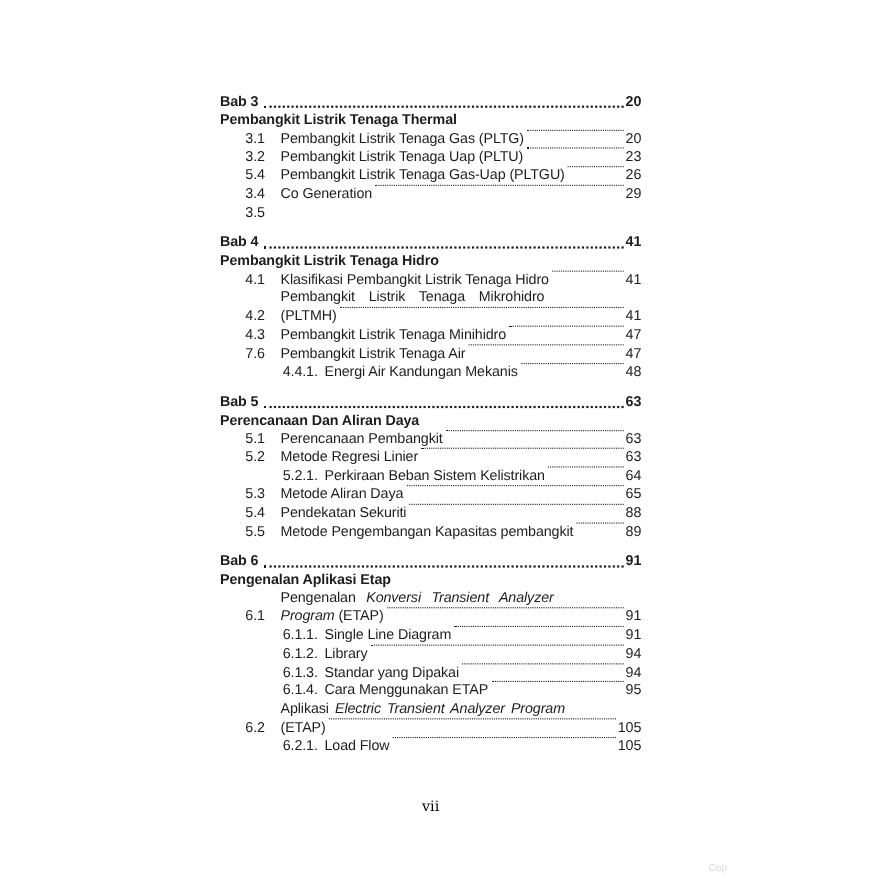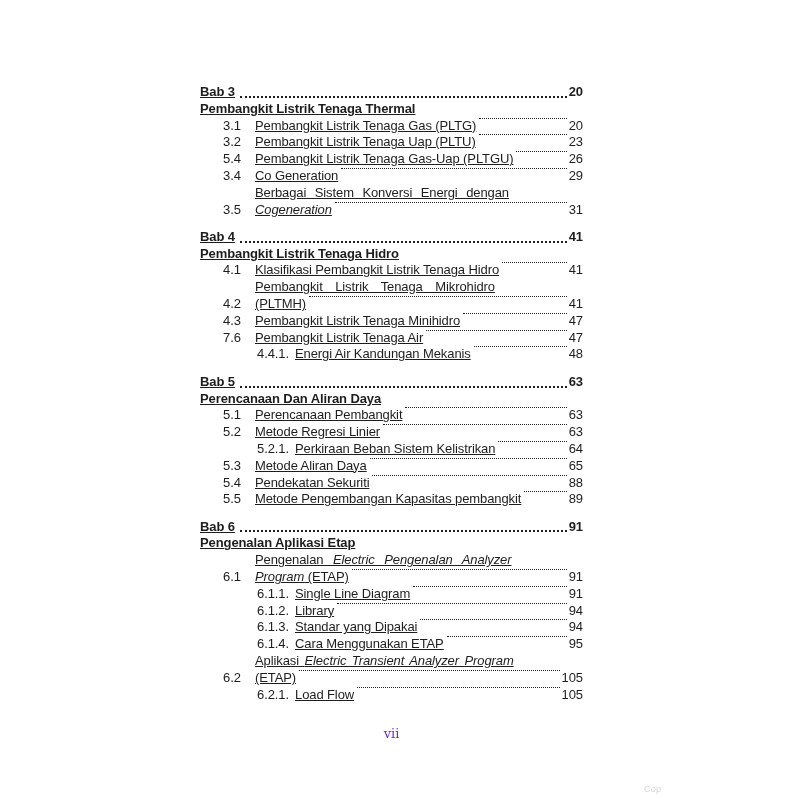--- a/index.html
+++ b/index.html
@@ -10,21 +10,21 @@
     color:#1d1d1d;
   }
   .toc {
     position:absolute; left:200px; top:84px; width:383px;
     font-size:13px; line-height:16.8px; letter-spacing:-0.1px;
   }
   .sec { margin-bottom:10.5px; }
   .row { display:flex; align-items:flex-end; }
   .bold { font-weight:bold; }
   .italic { font-style:italic; }
-  .seg { flex:none; white-space:pre;text-decoration:underline; }
+  .seg { flex:none; white-space:pre; }
   .num { flex:none; }
   .l1 > .num { margin-left:23px; width:32px; }
   .l2 > .num { margin-left:57px; width:38px; }
   .content { flex:1 1 auto; min-width:0; }
   .line { display:flex; align-items:flex-start; line-height:16.8px; }
   .line.block { display:block; white-space:nowrap; }
   .leader {
     flex:1 1 auto; min-width:8px;
     border-bottom:1.7px dotted #1d1d1d;
     margin:0 2px 3px 3px;
@@ -33,21 +33,21 @@
   .page-num { flex:none; }
   .title-row { display:block; white-space:nowrap; }
   
   .s0-e4 .line-0 { word-spacing:5px; }
   .s1-e1 .line-0 { word-spacing:9px; }
   .s3-e0 .line-0 { word-spacing:6px; }
   .s3-e5 .line-0 { word-spacing:2px; }
   .footer {
     position:absolute; left:200px; top:726px; width:383px;
     text-align:center; font-family:"DejaVu Serif",serif;
-    font-size:13px; color:#6d28d9;
+    font-size:13px; color:#000000;
   }
   .watermark {
     position:absolute; left:644px; top:784px;
     font-size:9px; color:#d6d6d6; letter-spacing:0.2px;text-align:right;
   }
 </style>
 </head>
 <body>
 
 <div class="page">
@@ -94,28 +94,20 @@
           <div class="content">
             <div class="line line-0">
               <span class="seg">Co Generation</span>
               <span class="leader"></span>
               <span class="page-num">29</span>
             </div>
           </div>
         </div>
         <div class="row entry l1 s0-e4">
           <span class="num">3.5</span>
-          <div class="content">
-            <div class="line line-0 block"><span class="seg">Berbagai Sistem Konversi Energi dengan</span></div>
-            <div class="line line-1">
-              <span class="seg italic">Cogeneration</span>
-              <span class="leader"></span>
-              <span class="page-num">31</span>
-            </div>
-          </div>
         </div>
       </section>
       <section class="sec">
         <div class="row chapter">
           <span class="seg bold">Bab 4</span>
           <span class="leader"></span>
           <span class="page-num bold">41</span>
         </div>
         <div class="title-row bold"><span class="seg">Pembangkit Listrik Tenaga Hidro</span></div>
         <div class="row entry l1 s1-e0">
@@ -241,21 +233,21 @@
       <section class="sec">
         <div class="row chapter">
           <span class="seg bold">Bab 6</span>
           <span class="leader"></span>
           <span class="page-num bold">91</span>
         </div>
         <div class="title-row bold"><span class="seg">Pengenalan Aplikasi Etap</span></div>
         <div class="row entry l1 s3-e0">
           <span class="num">6.1</span>
           <div class="content">
-            <div class="line line-0 block"><span class="seg">Pengenalan </span><span class="seg italic">Electric Pengenalan Analyzer</span></div>
+            <div class="line line-0 block"><span class="seg">Pengenalan </span><span class="seg italic">Konversi Transient Analyzer</span></div>
             <div class="line line-1">
               <span class="seg italic">Program</span>
               <span class="seg"> (ETAP)</span>
               <span class="leader"></span>
               <span class="page-num">91</span>
             </div>
           </div>
         </div>
         <div class="row entry l2 s3-e1">
           <span class="num">6.1.1.</span>

